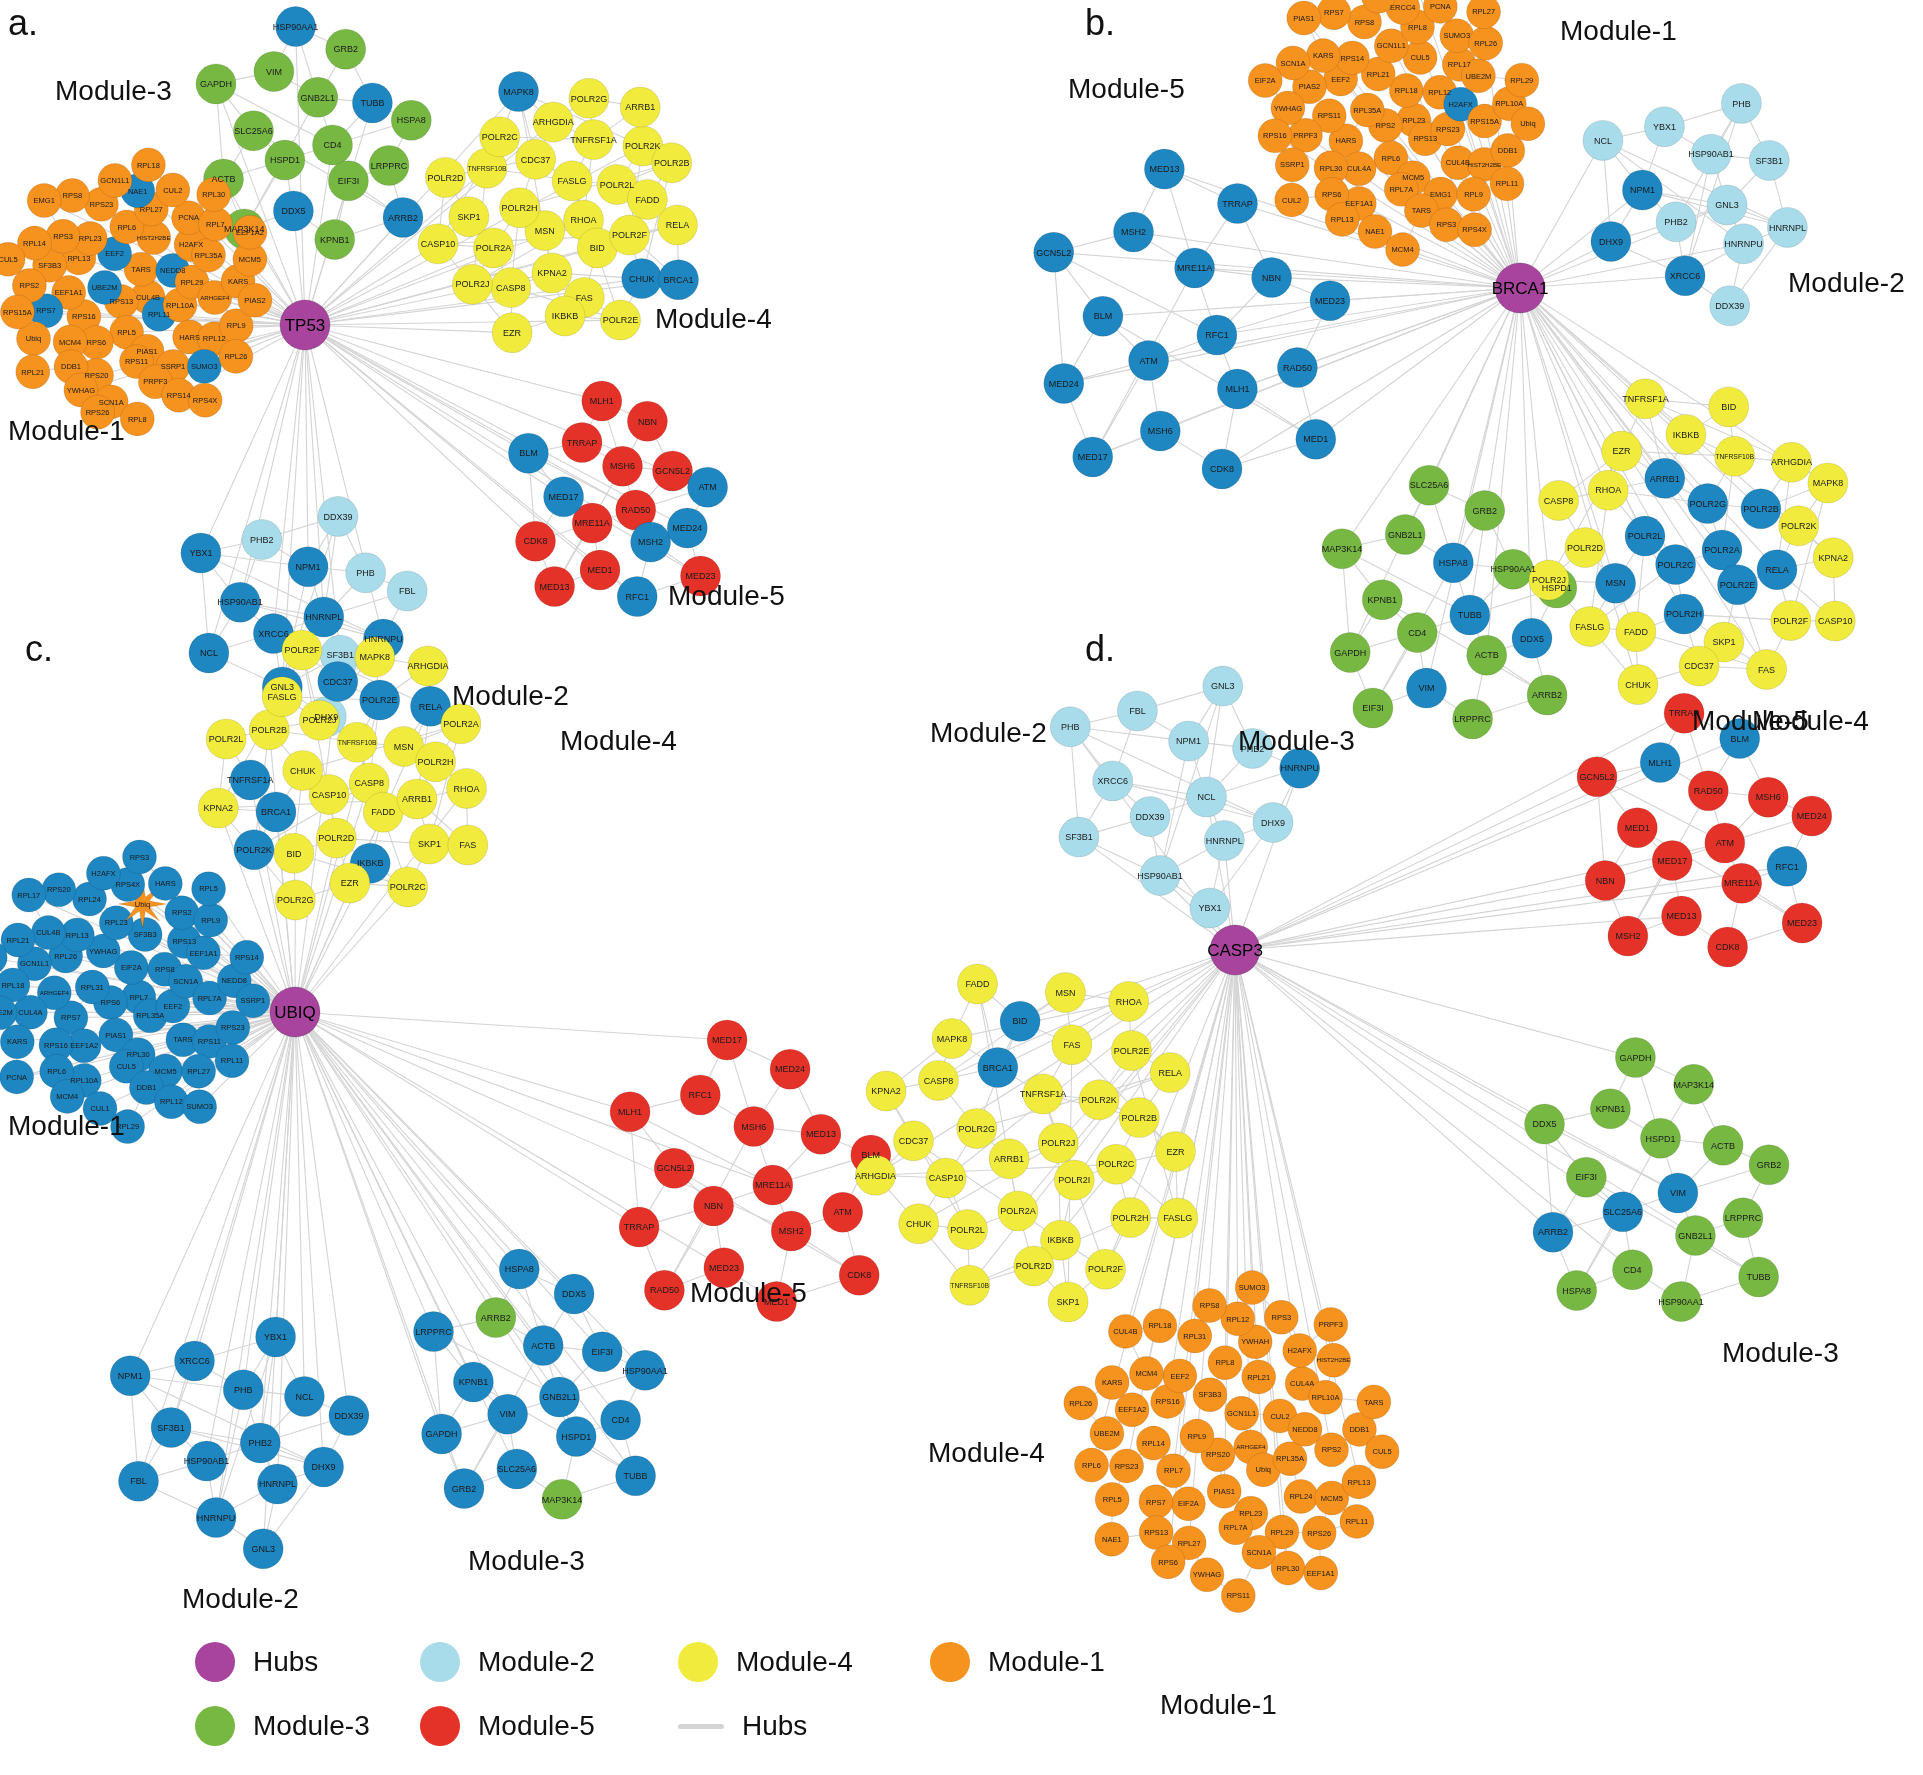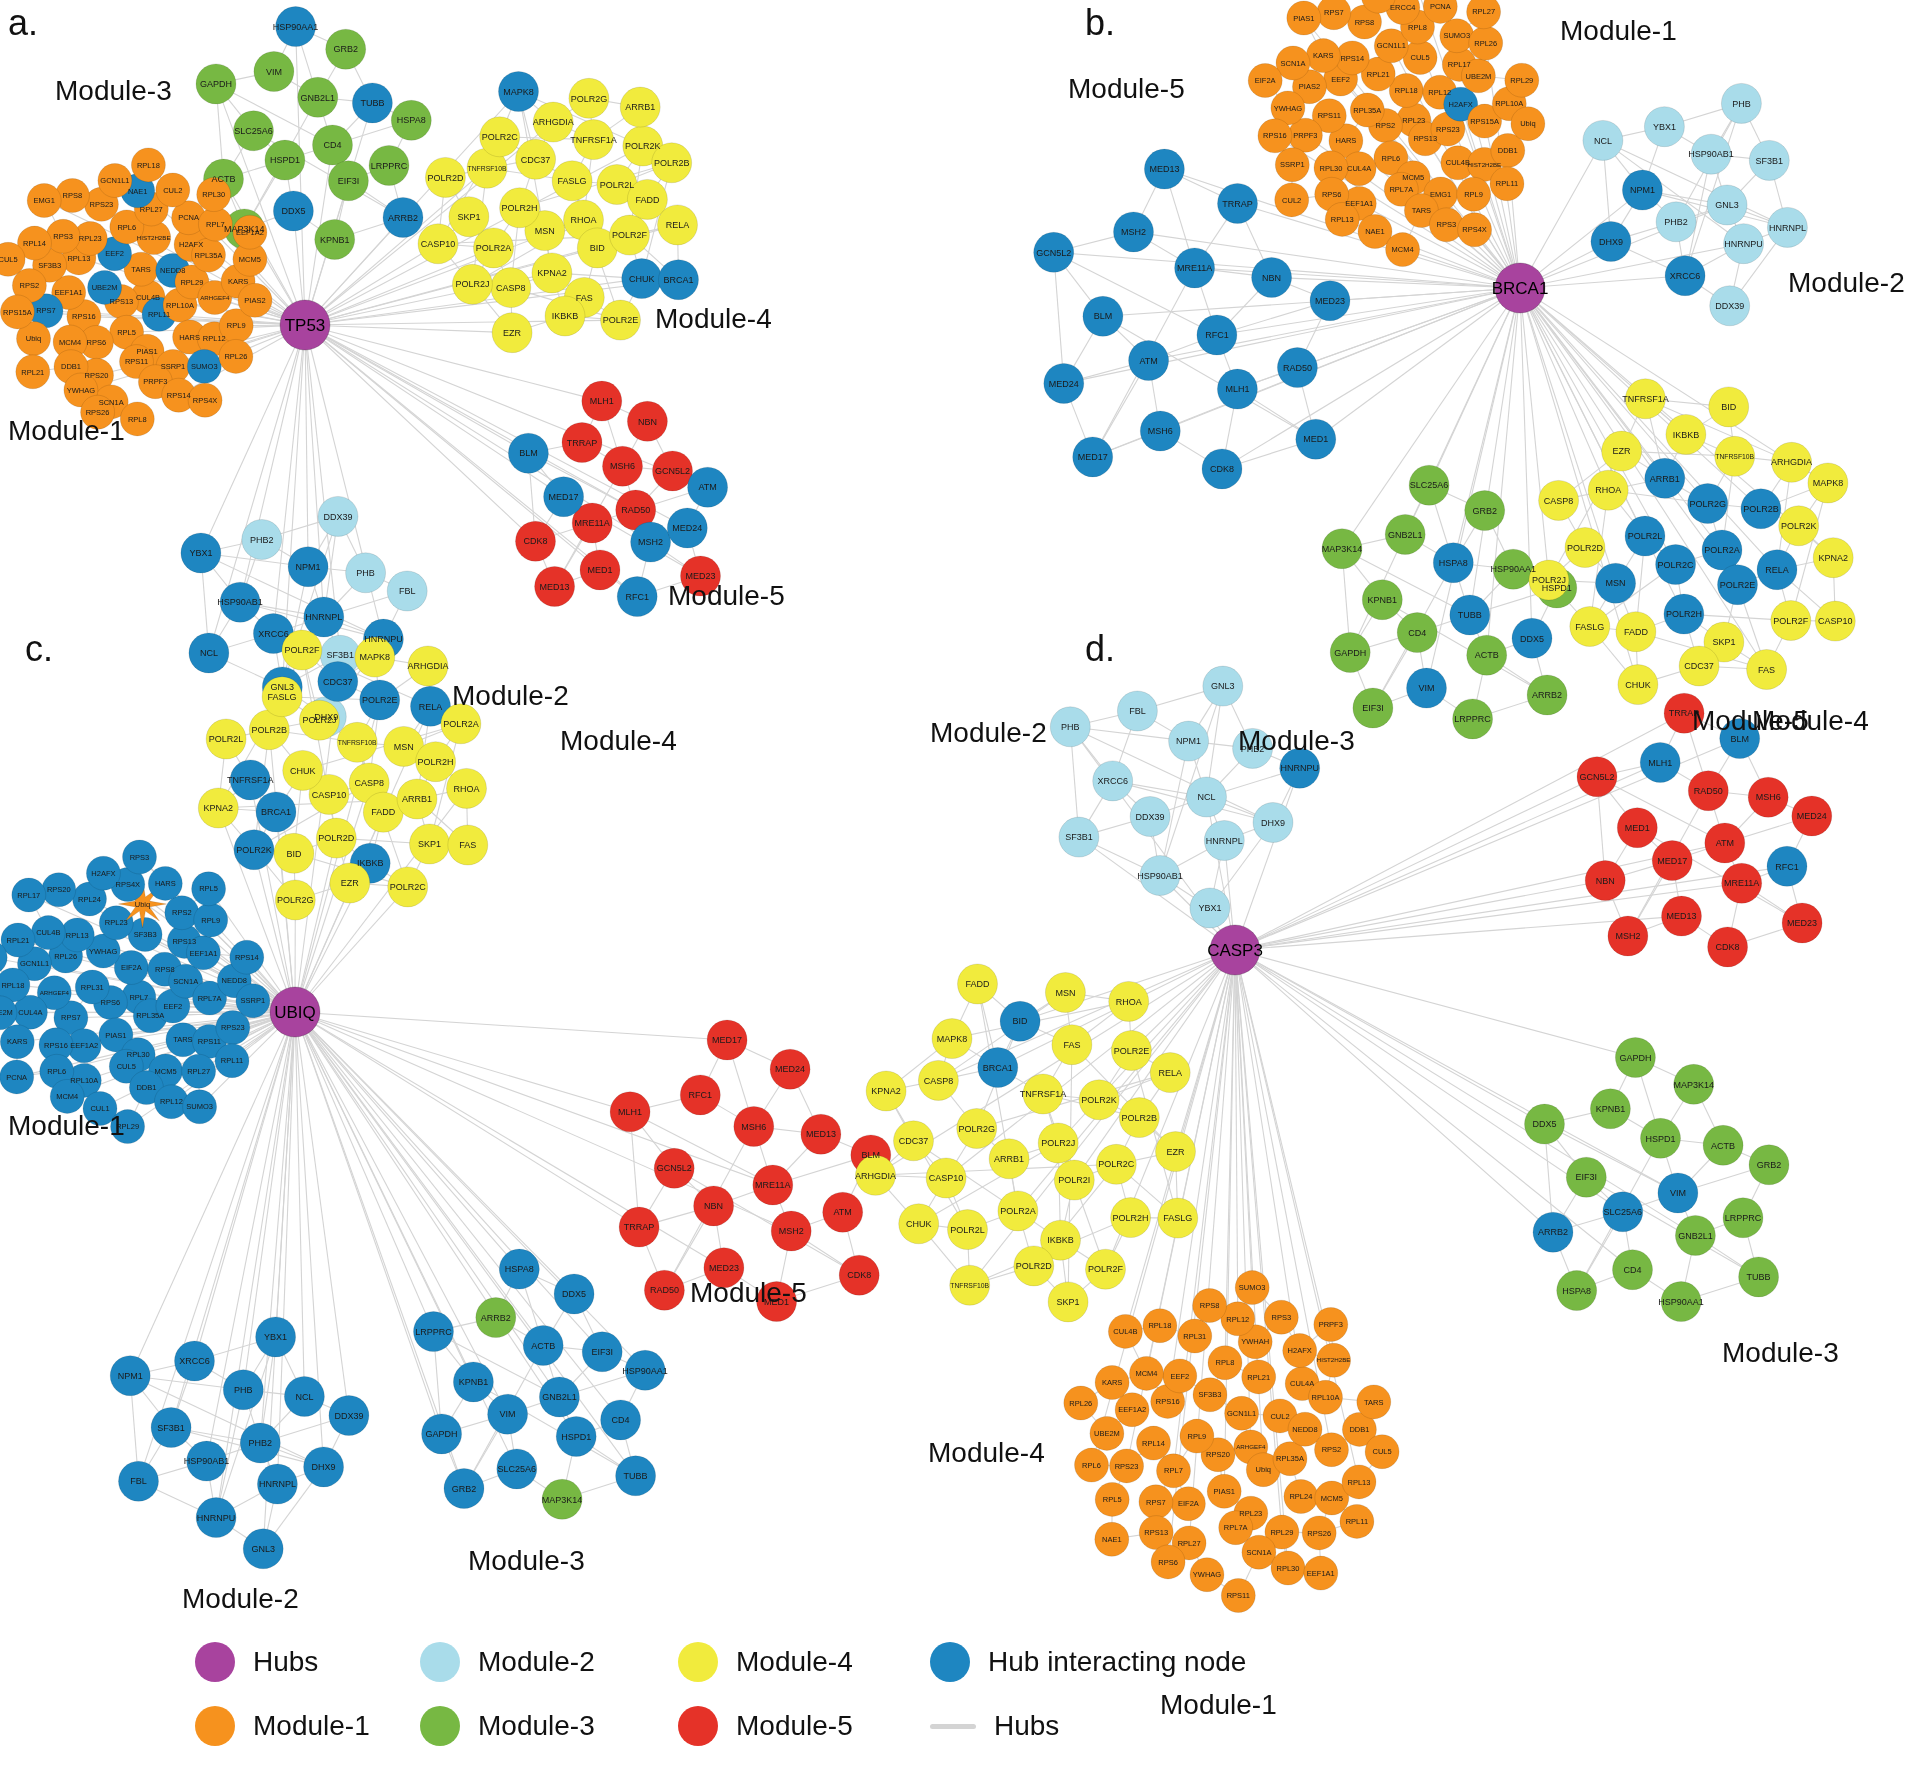--- a/index.html
+++ b/index.html
@@ -2499,24 +2499,20 @@
     </div>
     <div class="legend-item">
       <span class="swatch" style="background: rgb(169, 220, 234);"></span>
       <span class="legend-label">Module-2</span>
     </div>
     <div class="legend-item">
       <span class="swatch" style="background: rgb(241, 235, 61);"></span>
       <span class="legend-label">Module-4</span>
     </div>
     <div class="legend-item">
-      <span class="swatch" style="background: rgb(30, 134, 193);"></span>
-      <span class="legend-label">Hub interacting node</span>
-    </div>
-    <div class="legend-item">
       <span class="swatch" style="background: rgb(246, 146, 30);"></span>
       <span class="legend-label">Module-1</span>
     </div>
     <div class="legend-item">
       <span class="swatch" style="background: rgb(119, 184, 67);"></span>
       <span class="legend-label">Module-3</span>
     </div>
     <div class="legend-item">
       <span class="swatch" style="background: rgb(229, 50, 40);"></span>
       <span class="legend-label">Module-5</span>

